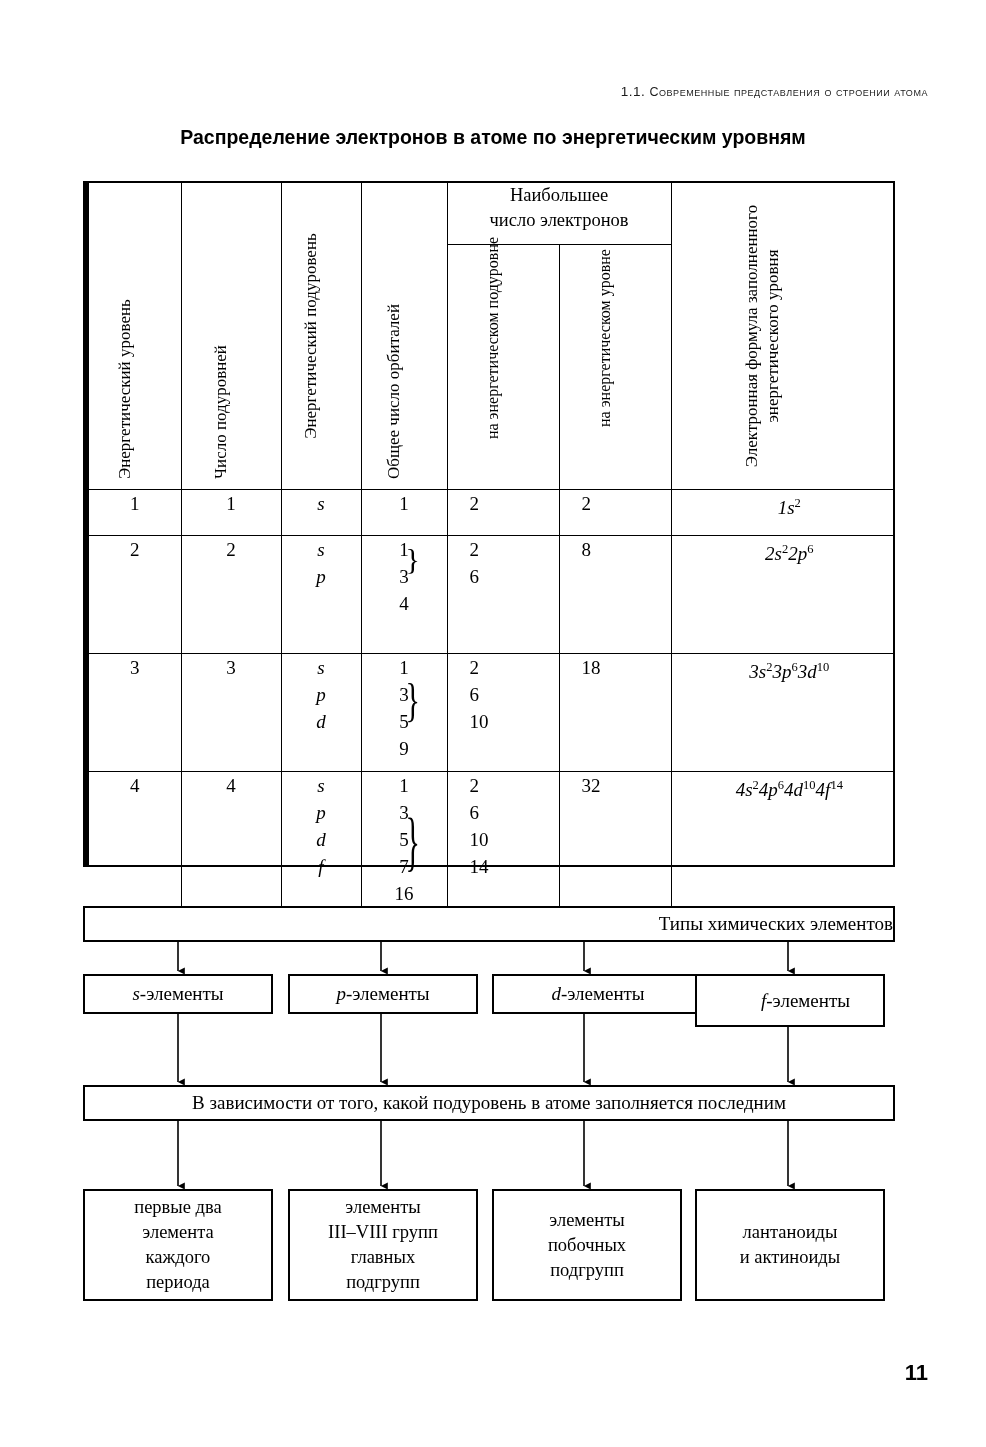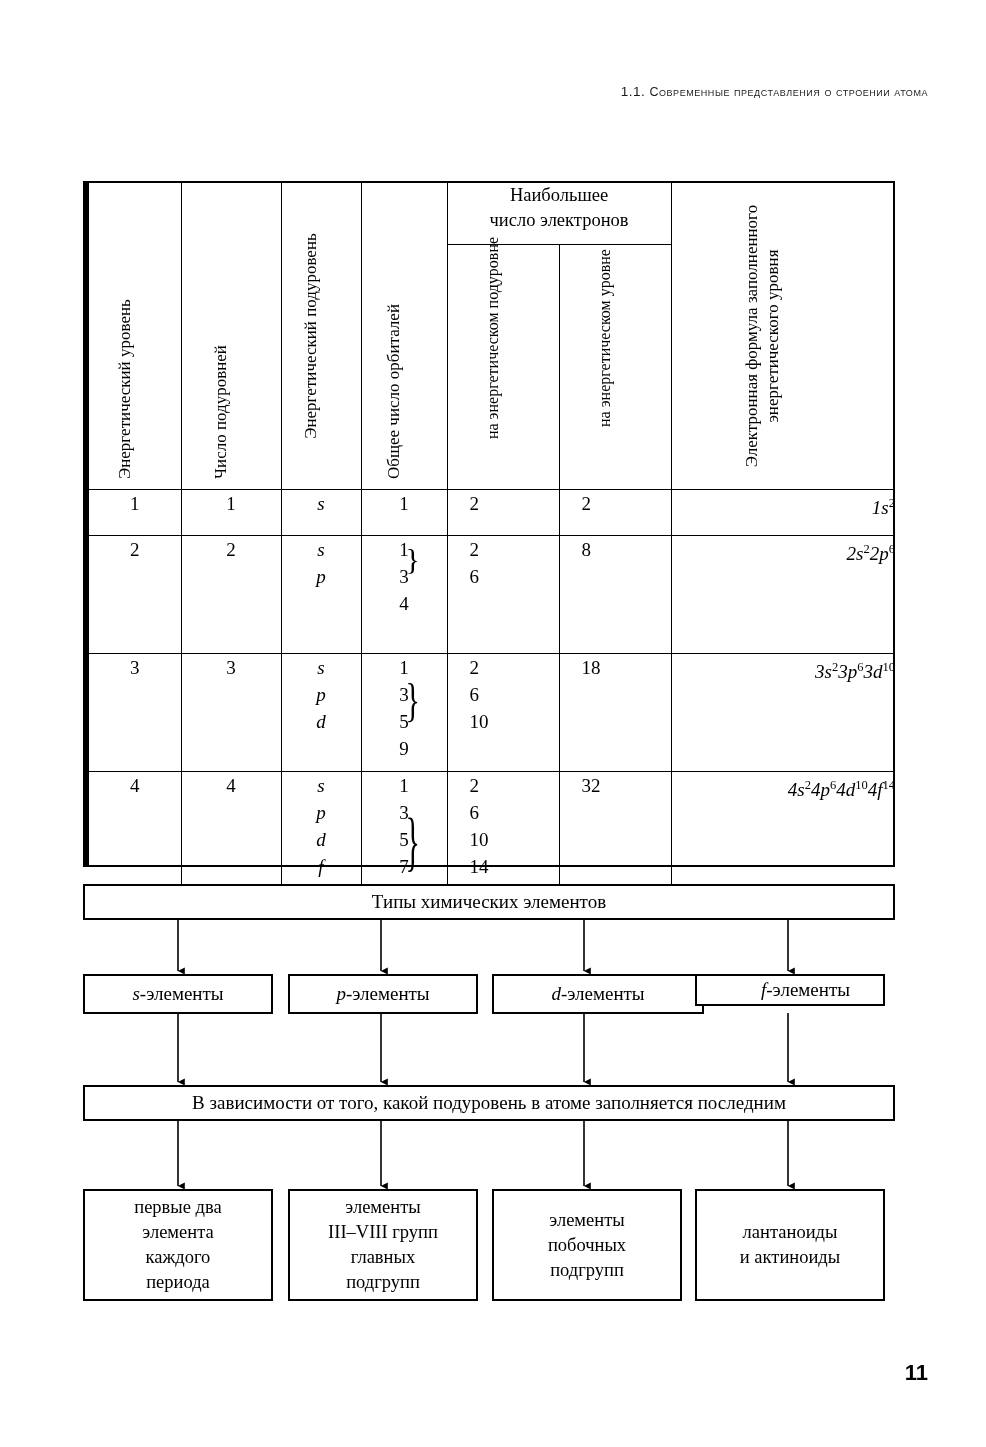--- a/index.html
+++ b/index.html
@@ -108,21 +108,21 @@
 
   
   td.dc {
     font-size: 19px;
     line-height: 27px;
     padding: 9px 0 10px 0;
     text-align: center;
     vertical-align: top;
   }
   td.dc.left {
-    text-align: right;
+    text-align: center;
     padding-left: 12px;
   }
   td.dc.lefty {
     text-align: left;
     padding-left: 22px;
   }
   .it { font-style: italic; }
   .col-orb {
     position: relative;
     text-align: left;
@@ -167,20 +167,21 @@
 </style>
 </head>
 <body>
 
 <div class="running-head">
   <span class="num">1.1.</span>
   <span class="sc">Современные представления о строении атома</span>
 </div>
 
 <div class="doc-title">
+  <div>Распределение  электронов в атоме по энергетическим уровням</div>
 </div>
 
 <div class="tbl-wrap">
   <table class="grid">
     <colgroup>
       <col style="width:92px">
       <col style="width:100px">
       <col style="width:80px">
       <col style="width:86px">
       <col style="width:112px">
@@ -326,34 +327,34 @@
     <line x1="584" y1="1013" x2="584" y2="1082"></line>
     <line x1="788" y1="1013" x2="788" y2="1082"></line>
 
     <line x1="178" y1="1120" x2="178" y2="1186"></line>
     <line x1="381" y1="1120" x2="381" y2="1186"></line>
     <line x1="584" y1="1120" x2="584" y2="1186"></line>
     <line x1="788" y1="1120" x2="788" y2="1186"></line>
   </g>
 </svg>
 
-<div class="node" style="left:83px; top:884px; width:812px; height:36px;">
+<div class="node" style="left:83px; top:906px; width:812px; height:36px;justify-content:flex-end;">
   <span>Типы химических элементов</span>
 </div>
 
 <div class="node" style="left:83px; top:974px; width:190px; height:40px;">
   <span><i>s</i><span>-элементы</span></span>
 </div>
 <div class="node" style="left:288px; top:974px; width:190px; height:40px;">
   <span><i>p</i><span>-элементы</span></span>
 </div>
 <div class="node" style="left:492px; top:974px; width:212px; height:40px;">
   <span><i>d</i><span>-элементы</span></span>
 </div>
-<div class="node" style="left:695px; top:974px; width:190px; height:32px;padding-left:31px;">
+<div class="node" style="left:695px; top:974px; width:190px; height:53px;padding-left:31px;">
   <span><i>f</i><span>-элементы</span></span>
 </div>
 
 <div class="node" style="left:83px; top:1085px; width:812px; height:36px;">
   <span>В зависимости от того, какой подуровень в атоме заполняется последним</span>
 </div>
 
 <div class="node small" style="left:83px; top:1189px; width:190px; height:112px;">
   <span class="ml">
       <div>первые два</div>

